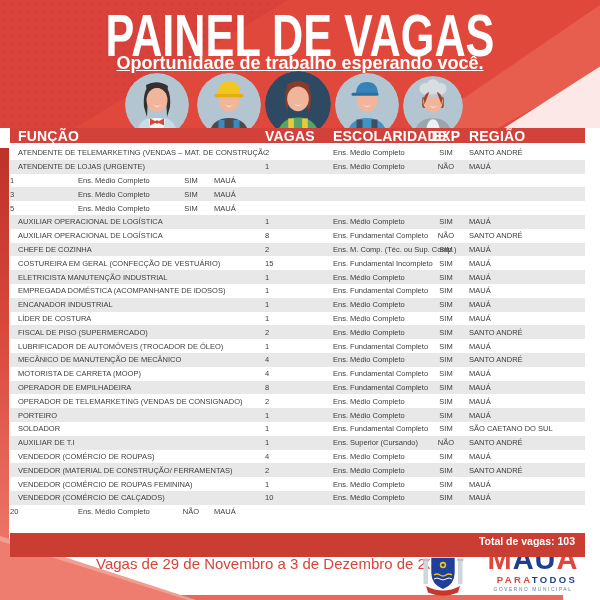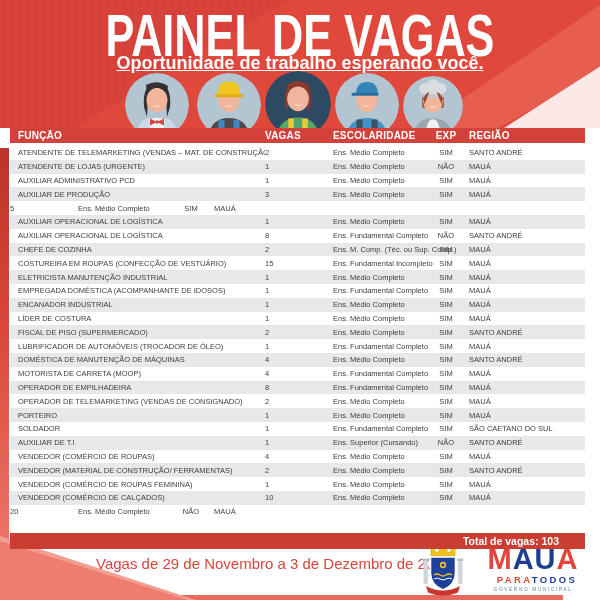--- a/index.html
+++ b/index.html
@@ -52,34 +52,34 @@
     clip-path:polygon(0 0,0 100%,100% 100%);z-index:1;
   }
   .bottom-wedge-inner{
     position:absolute;left:0;top:541px;width:188px;height:59px;background:#ee7d70;
     clip-path:polygon(0 0,0 100%,100% 100%);z-index:1;
   }
   
   .table-card{position:absolute;left:10px;top:128px;width:575px;z-index:3;}
   .thead{
     display:flex;align-items:center;height:15px;background:#d2423a;
-    color:#fff;font-weight:bold;font-size:10px;letter-spacing:.2px;
+    color:#fff;font-weight:bold;font-size:14px;letter-spacing:.2px;
   }
   .tbody{margin-top:3px;}
   .trow{display:flex;align-items:center;height:13.8px;font-size:7.5px;color:#3d3d3d;}
   .trow:nth-child(even){background:#e8e8e8;}
   .c-funcao{width:255px;padding-left:8px;box-sizing:border-box;white-space:nowrap;overflow:hidden;}
   .c-vagas{width:55px;text-align:left;}
   .c-escolaridade{width:105px;padding-left:13px;box-sizing:border-box;white-space:nowrap;}
   .c-exp{width:42px;text-align:center;}
   .c-regiao{width:118px;padding-left:2px;box-sizing:border-box;white-space:nowrap;}
   .total-bar{
-    position:absolute;left:10px;top:533px;width:575px;height:16px;background:#c93d32;
+    position:absolute;left:10px;top:533px;width:575px;height:24px;background:#c93d32;
     color:#fff;font-weight:bold;font-size:10.5px;line-height:16px;text-align:right;
-    padding-right:26px;box-sizing:border-box;z-index:3;
+    padding-right:10px;box-sizing:border-box;z-index:3;
   }
   
   .footer-dates{
     position:absolute;left:96px;top:556px;z-index:2;color:#d6453a;
     font-weight:normal;font-size:15px;line-height:15px;
   }
   .logo{position:absolute;left:422px;top:544px;width:170px;height:54px;z-index:2;}
   .coat{position:absolute;left:0;top:0;width:42px;height:52px;}
   .wordmark{position:absolute;left:52px;top:2px;width:118px;text-align:center;}
   .city{font-weight:bold;font-size:29px;line-height:26px;letter-spacing:1px;white-space:nowrap;}
@@ -193,28 +193,26 @@
           <div class="c-regiao">SANTO ANDRÉ</div>
         </div>
         <div class="trow">
           <div class="c-funcao">ATENDENTE DE LOJAS (URGENTE)</div>
           <div class="c-vagas">1</div>
           <div class="c-escolaridade">Ens. Médio Completo</div>
           <div class="c-exp">NÃO</div>
           <div class="c-regiao">MAUÁ</div>
         </div>
         <div class="trow">
-          <div class="c-funcao">AUXILIAR ADMINISTRATIVO PCD</div>
-          <div class="c-vagas">1</div>
-          <div class="c-escolaridade">Ens. Médio Completo</div>
-          <div class="c-exp">SIM</div>
-          <div class="c-regiao">MAUÁ</div>
-        </div>
-        <div class="trow">
-          <div class="c-funcao">AUXILIAR DE PRODUÇÃO</div>
+          <div class="c-vagas">1</div>
+          <div class="c-escolaridade">Ens. Médio Completo</div>
+          <div class="c-exp">SIM</div>
+          <div class="c-regiao">MAUÁ</div>
+        </div>
+        <div class="trow">
           <div class="c-vagas">3</div>
           <div class="c-escolaridade">Ens. Médio Completo</div>
           <div class="c-exp">SIM</div>
           <div class="c-regiao">MAUÁ</div>
         </div>
         <div class="trow">
           <div class="c-vagas">5</div>
           <div class="c-escolaridade">Ens. Médio Completo</div>
           <div class="c-exp">SIM</div>
           <div class="c-regiao">MAUÁ</div>
@@ -234,21 +232,21 @@
           <div class="c-regiao">SANTO ANDRÉ</div>
         </div>
         <div class="trow">
           <div class="c-funcao">CHEFE DE COZINHA</div>
           <div class="c-vagas">2</div>
           <div class="c-escolaridade">Ens. M. Comp. (Téc. ou Sup. Comp.)</div>
           <div class="c-exp">SIM</div>
           <div class="c-regiao">MAUÁ</div>
         </div>
         <div class="trow">
-          <div class="c-funcao">COSTUREIRA  EM ROUPAS (CONFECÇÃO DE VESTUÁRIO)</div>
+          <div class="c-funcao">COSTUREIRA  EM GERAL (CONFECÇÃO DE VESTUÁRIO)</div>
           <div class="c-vagas">15</div>
           <div class="c-escolaridade">Ens. Fundamental Incompleto</div>
           <div class="c-exp">SIM</div>
           <div class="c-regiao">MAUÁ</div>
         </div>
         <div class="trow">
           <div class="c-funcao">ELETRICISTA MANUTENÇÃO INDUSTRIAL</div>
           <div class="c-vagas">1</div>
           <div class="c-escolaridade">Ens. Médio Completo</div>
           <div class="c-exp">SIM</div>
@@ -283,21 +281,21 @@
           <div class="c-regiao">SANTO ANDRÉ</div>
         </div>
         <div class="trow">
           <div class="c-funcao">LUBRIFICADOR DE AUTOMÓVEIS (TROCADOR DE ÓLEO)</div>
           <div class="c-vagas">1</div>
           <div class="c-escolaridade">Ens. Fundamental Completo</div>
           <div class="c-exp">SIM</div>
           <div class="c-regiao">MAUÁ</div>
         </div>
         <div class="trow">
-          <div class="c-funcao">DOMÉSTICA DE MANUTENÇÃO DE MÁQUINAS</div>
+          <div class="c-funcao">MECÂNICO DE MANUTENÇÃO DE MECÂNICO</div>
           <div class="c-vagas">4</div>
           <div class="c-escolaridade">Ens. Médio Completo</div>
           <div class="c-exp">SIM</div>
           <div class="c-regiao">SANTO ANDRÉ</div>
         </div>
         <div class="trow">
           <div class="c-funcao">MOTORISTA DE CARRETA (MOOP)</div>
           <div class="c-vagas">4</div>
           <div class="c-escolaridade">Ens. Fundamental Completo</div>
           <div class="c-exp">SIM</div>

